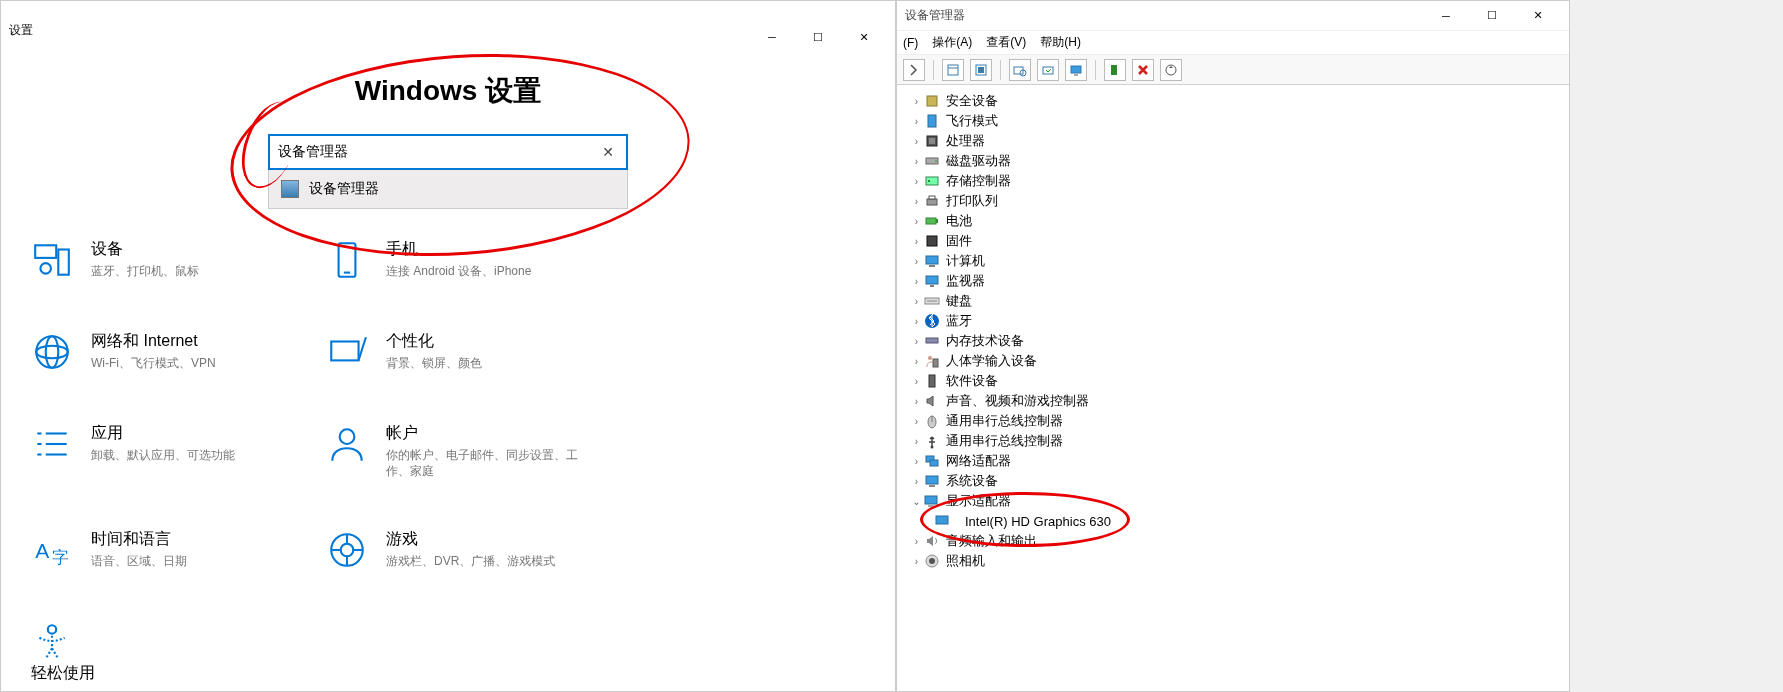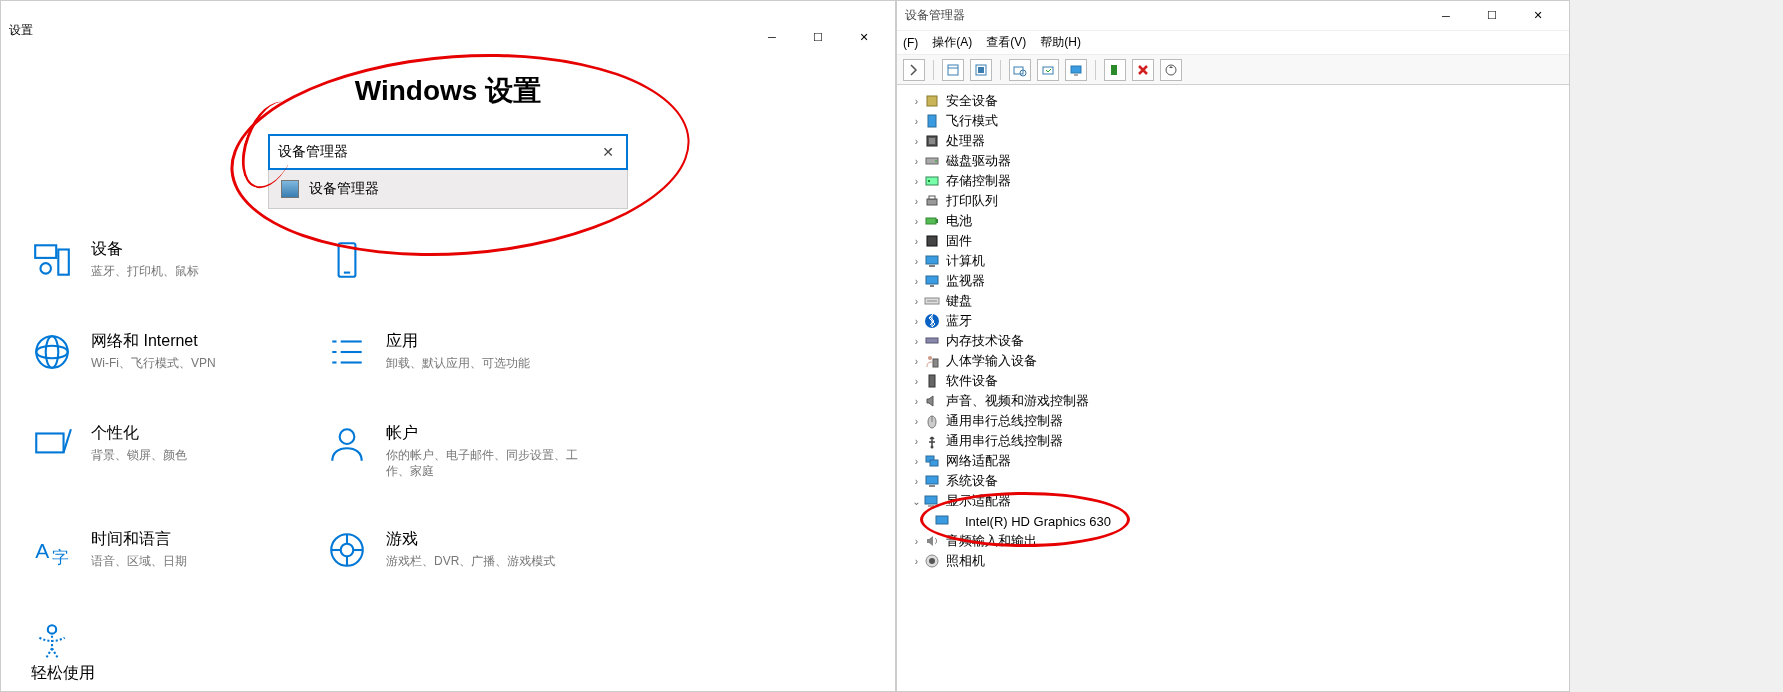--- a/index.html
+++ b/index.html
@@ -103,63 +103,67 @@
           </div>
       </div>
 
       <div class="cat">
         <span class="cat-icon">
             <svg viewBox="0 0 40 40">
               <rect x="12" y="4" width="16" height="32" rx="2"></rect>
               <line x1="17" y1="32" x2="23" y2="32"></line>
             </svg>
           </span>
+        <div class="cat-text">
+            <div class="cat-title">手机</div>
+            <div class="cat-desc">连接 Android 设备、iPhone</div>
+          </div>
       </div>
 
       <div class="cat">
         <span class="cat-icon">
             <svg viewBox="0 0 40 40">
               <circle cx="20" cy="20" r="15"></circle>
               <ellipse cx="20" cy="20" rx="15" ry="6"></ellipse>
               <ellipse cx="20" cy="20" rx="6" ry="15"></ellipse>
             </svg>
           </span>
         <div class="cat-text">
             <div class="cat-title">网络和 Internet</div>
             <div class="cat-desc">Wi-Fi、飞行模式、VPN</div>
+          </div>
+      </div>
+
+      <div class="cat">
+        <span class="cat-icon">
+            <svg viewBox="0 0 40 40">
+              <rect x="5" y="10" width="26" height="18"></rect>
+              <path d="M31 28 L38 6"></path>
+            </svg>
+          </span>
+        <div class="cat-text">
+            <div class="cat-title">个性化</div>
+            <div class="cat-desc">背景、锁屏、颜色</div>
           </div>
       </div>
 
       <div class="cat">
         <span class="cat-icon">
             <svg viewBox="0 0 40 40">
               <line x1="6" y1="10" x2="10" y2="10"></line>
               <line x1="14" y1="10" x2="34" y2="10"></line>
               <line x1="6" y1="20" x2="10" y2="20"></line>
               <line x1="14" y1="20" x2="34" y2="20"></line>
               <line x1="6" y1="30" x2="10" y2="30"></line>
               <line x1="14" y1="30" x2="34" y2="30"></line>
             </svg>
           </span>
         <div class="cat-text">
             <div class="cat-title">应用</div>
             <div class="cat-desc">卸载、默认应用、可选功能</div>
-          </div>
-      </div>
-
-      <div class="cat">
-        <span class="cat-icon">
-            <svg viewBox="0 0 40 40">
-              <rect x="5" y="10" width="26" height="18"></rect>
-              <path d="M31 28 L38 6"></path>
-            </svg>
-          </span>
-        <div class="cat-text">
-            <div class="cat-title">个性化</div>
-            <div class="cat-desc">背景、锁屏、颜色</div>
           </div>
       </div>
 
       <div class="cat">
         <span class="cat-icon">
             <svg viewBox="0 0 40 40">
               <circle cx="20" cy="13" r="7"></circle>
               <path d="M6 36c0-8 6-12 14-12s14 4 14 12"></path>
             </svg>
           </span>

